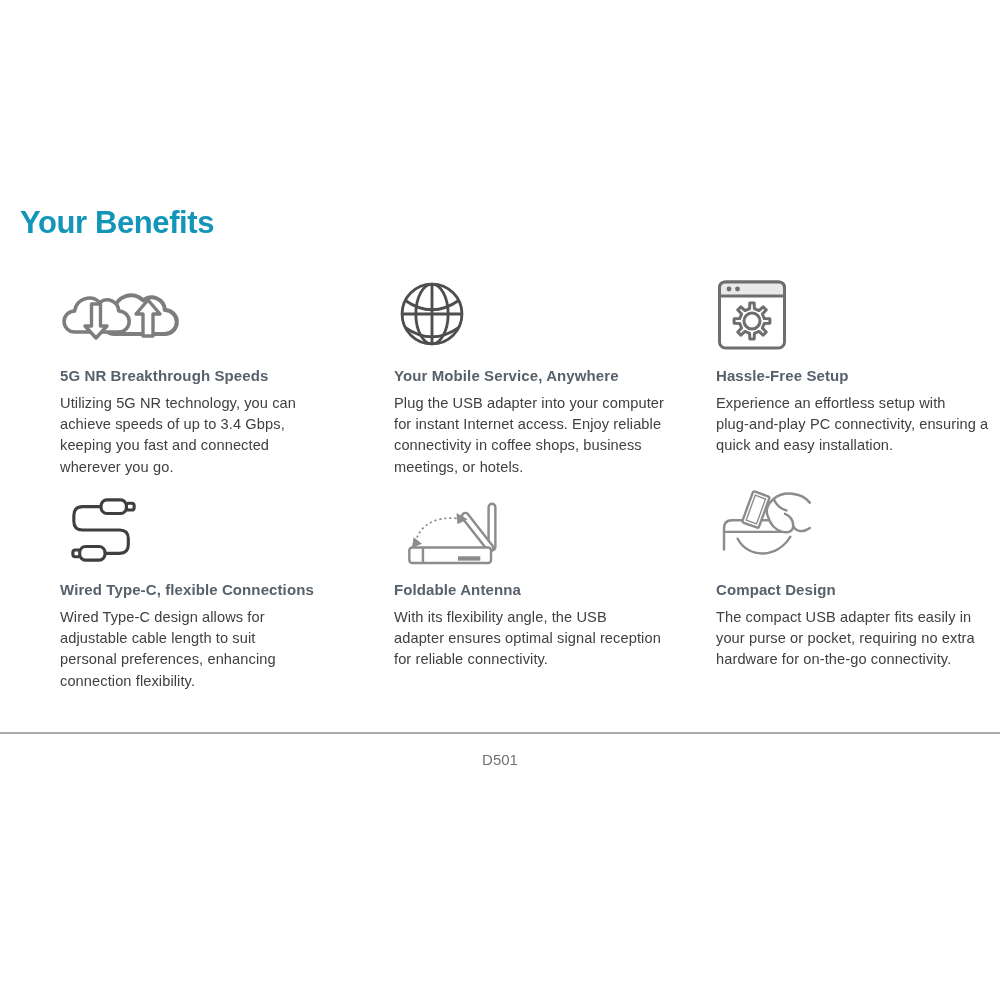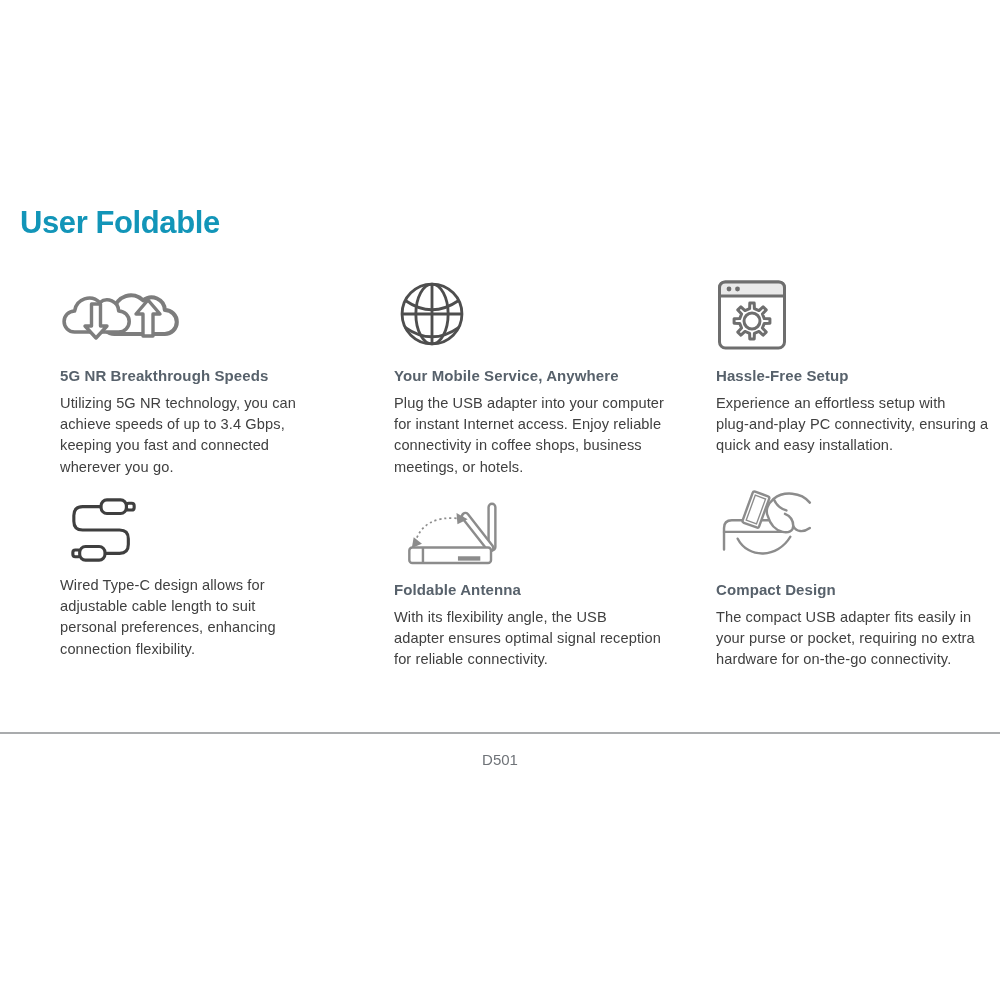--- a/index.html
+++ b/index.html
@@ -26,21 +26,21 @@
   .divider { position:absolute; top:732px; left:0; width:1000px; height:2px; background:#a9abad; }
   .model-label {
     position:absolute; top:751px; left:0; width:1000px; text-align:center;
     font-size:15px; color:#6f7378;
   }
   svg { display:block; }
 </style>
 </head>
 <body>
 
-<div class="page-title">User Foldable</div>
+<div class="page-title">Your Benefits</div>
 
 <div class="cell r1 c1">
   <div class="iconzone">
     <svg width="122" height="66" viewBox="0 0 122 66">
       <g fill="#ffffff" stroke="#7d7d7d" stroke-width="3.4" stroke-linejoin="round" stroke-linecap="round">
         <path transform="translate(40,0) scale(1.2)" d="M12,40 A10,10 0 0 1 12,20 A14,14 0 0 1 36,12 A11,11 0 0 1 54,20 A10,10 0 0 1 54,40 Z"></path>
         <path d="M88,14 L100,28 L93,28 L93,50 L83,50 L83,28 L76,28 Z"></path>
         <path transform="translate(2,4) scale(1.05)" d="M12,40 A10,10 0 0 1 12,20 A14,14 0 0 1 36,12 A11,11 0 0 1 54,20 A10,10 0 0 1 54,40 Z"></path>
         <path d="M31.5,18 L40.5,18 L40.5,40 L47,40 L36,52 L25,40 L31.5,40 Z"></path>
       </g>
@@ -95,20 +95,21 @@
     <svg width="78" height="72" viewBox="0 0 78 74">
       <g fill="#ffffff" stroke="#3f3f3f" stroke-width="3.2" stroke-linejoin="round">
         <path fill="none" d="M36,13 H17 Q8,13 8,22 V28 Q8,37 17,37 H55 Q64,37 64,46 V52 Q64,61 55,61 H40"></path>
         <rect x="62" y="9.5" width="8" height="7" rx="2.5"></rect>
         <rect x="36" y="6" width="26" height="14" rx="6"></rect>
         <rect x="7" y="57.5" width="8" height="7" rx="2.5"></rect>
         <rect x="14" y="54" width="26" height="14" rx="6"></rect>
       </g>
     </svg>
   </div>
+  <h3>Wired Type-C, flexible Connections</h3>
   <p>Wired Type-C design allows for
 adjustable cable length to suit
 personal preferences, enhancing
 connection flexibility.</p>
 </div>
 
 <div class="cell r2 c2">
   <div class="iconzone" style="padding-left:8px;">
     <svg width="108" height="70" viewBox="0 0 108 72">
       <g fill="#ffffff" stroke="#8c8c8c" stroke-width="2.5" stroke-linejoin="round">

